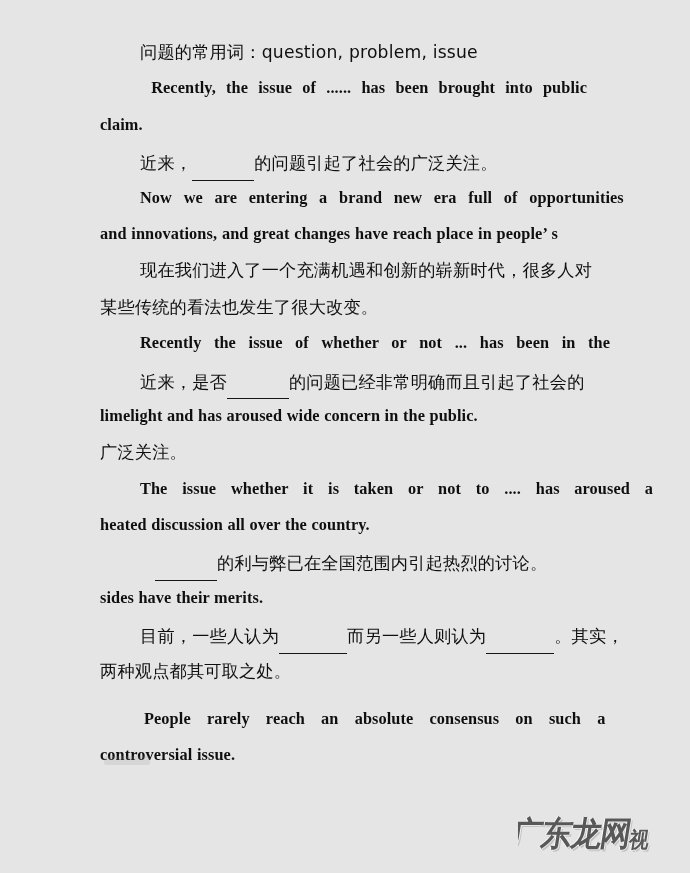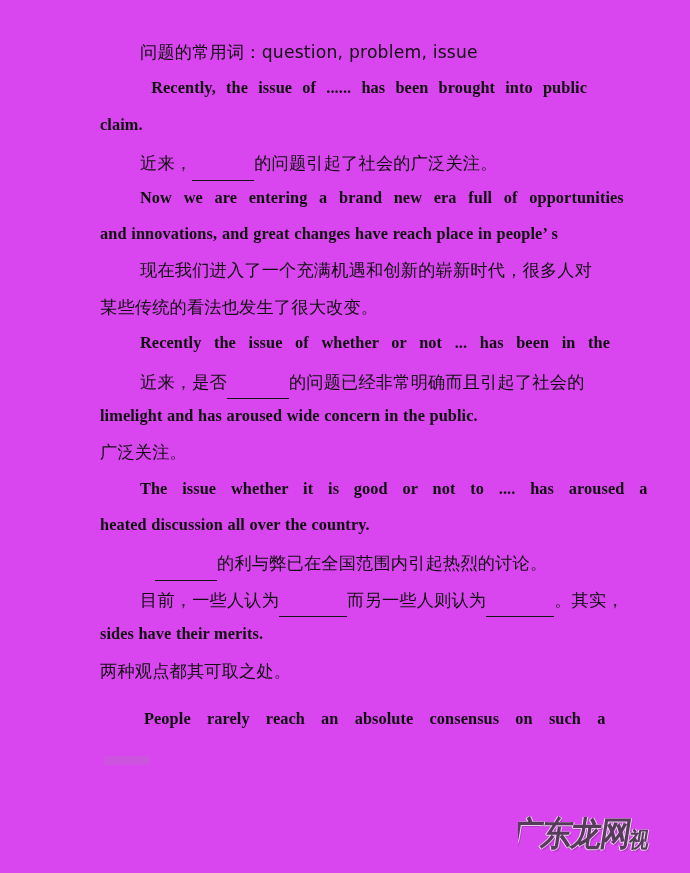--- a/index.html
+++ b/index.html
@@ -15,21 +15,21 @@
     overflow: hidden;
     font-family: "Liberation Serif", "DejaVu Serif", serif;
     color: #100f0f;
     -webkit-font-smoothing: none;
   }
 
   
   .page {
     position: absolute;
     inset: 0;
-    background: #d946ef;
+    background: #e5e5e5;
     text-decoration: underline;
   }
 
   .text-column {
     position: absolute;
     left: 100px;
     top: 34px;
     width: 487px;
   }
 
@@ -144,27 +144,28 @@
       <div class="line en ind-none j-2"><span>claim.</span></div>
       <div class="line zh ind-zh "><span>近来，</span><span class="blank blank-6">&nbsp;</span><span>的问题引起了社会的广泛关注。</span></div>
       <div class="line en ind-en j-3"><span>Now we are entering a brand new era full of opportunities</span></div>
       <div class="line en ind-none j-4"><span>and innovations, and great changes have reach place in people’ s</span></div>
       <div class="line zh ind-zh "><span>现在我们进入了一个充满机遇和创新的崭新时代，很多人对</span></div>
       <div class="line zh ind-none "><span>某些传统的看法也发生了很大改变。</span></div>
       <div class="line en ind-en j-6"><span>Recently the issue of whether or not ... has been in the</span></div>
       <div class="line zh ind-zh "><span>近来，是否</span><span class="blank blank-6">&nbsp;</span><span>的问题已经非常明确而且引起了社会的</span></div>
       <div class="line en ind-none j-7"><span>limelight and has aroused wide concern in the public.</span></div>
       <div class="line zh ind-none "><span>广泛关注。</span></div>
-      <div class="line en ind-en j-8"><span>The issue whether it is good or not to .... has aroused a</span></div>
+      <div class="line en ind-en j-8"><span>The issue whether it is taken or not to .... has aroused a</span></div>
       <div class="line en ind-none j-9"><span>heated discussion all over the country.</span></div>
       <div class="line zh ind-zh-lg "><span class="blank blank-6">&nbsp;</span><span>的利与弊已在全国范围内引起热烈的讨论。</span></div>
+      <div class="line en ind-none j-11"><span>sides have their merits.</span></div>
       <div class="line zh ind-zh "><span>目前，一些人认为</span><span class="blank blank-7">&nbsp;</span><span>而另一些人则认为</span><span class="blank blank-7">&nbsp;</span><span>。其实，</span></div>
-      <div class="line en ind-none j-11"><span>sides have their merits.</span></div>
       <div class="line zh ind-none "><span>两种观点都其可取之处。</span></div>
       <div class="line en ind-en-sm j-12"><span>People rarely reach an absolute consensus on such a</span></div>
+      <div class="line en ind-none j-13"><span>controversial issue.</span></div>
     </div>
 
   <div class="scan-smudge"></div>
 
   <div class="watermark">
     <div class="wm-text">
       <span>广东龙网</span><span class="wm-suffix">视</span>
     </div>
   </div>
 

